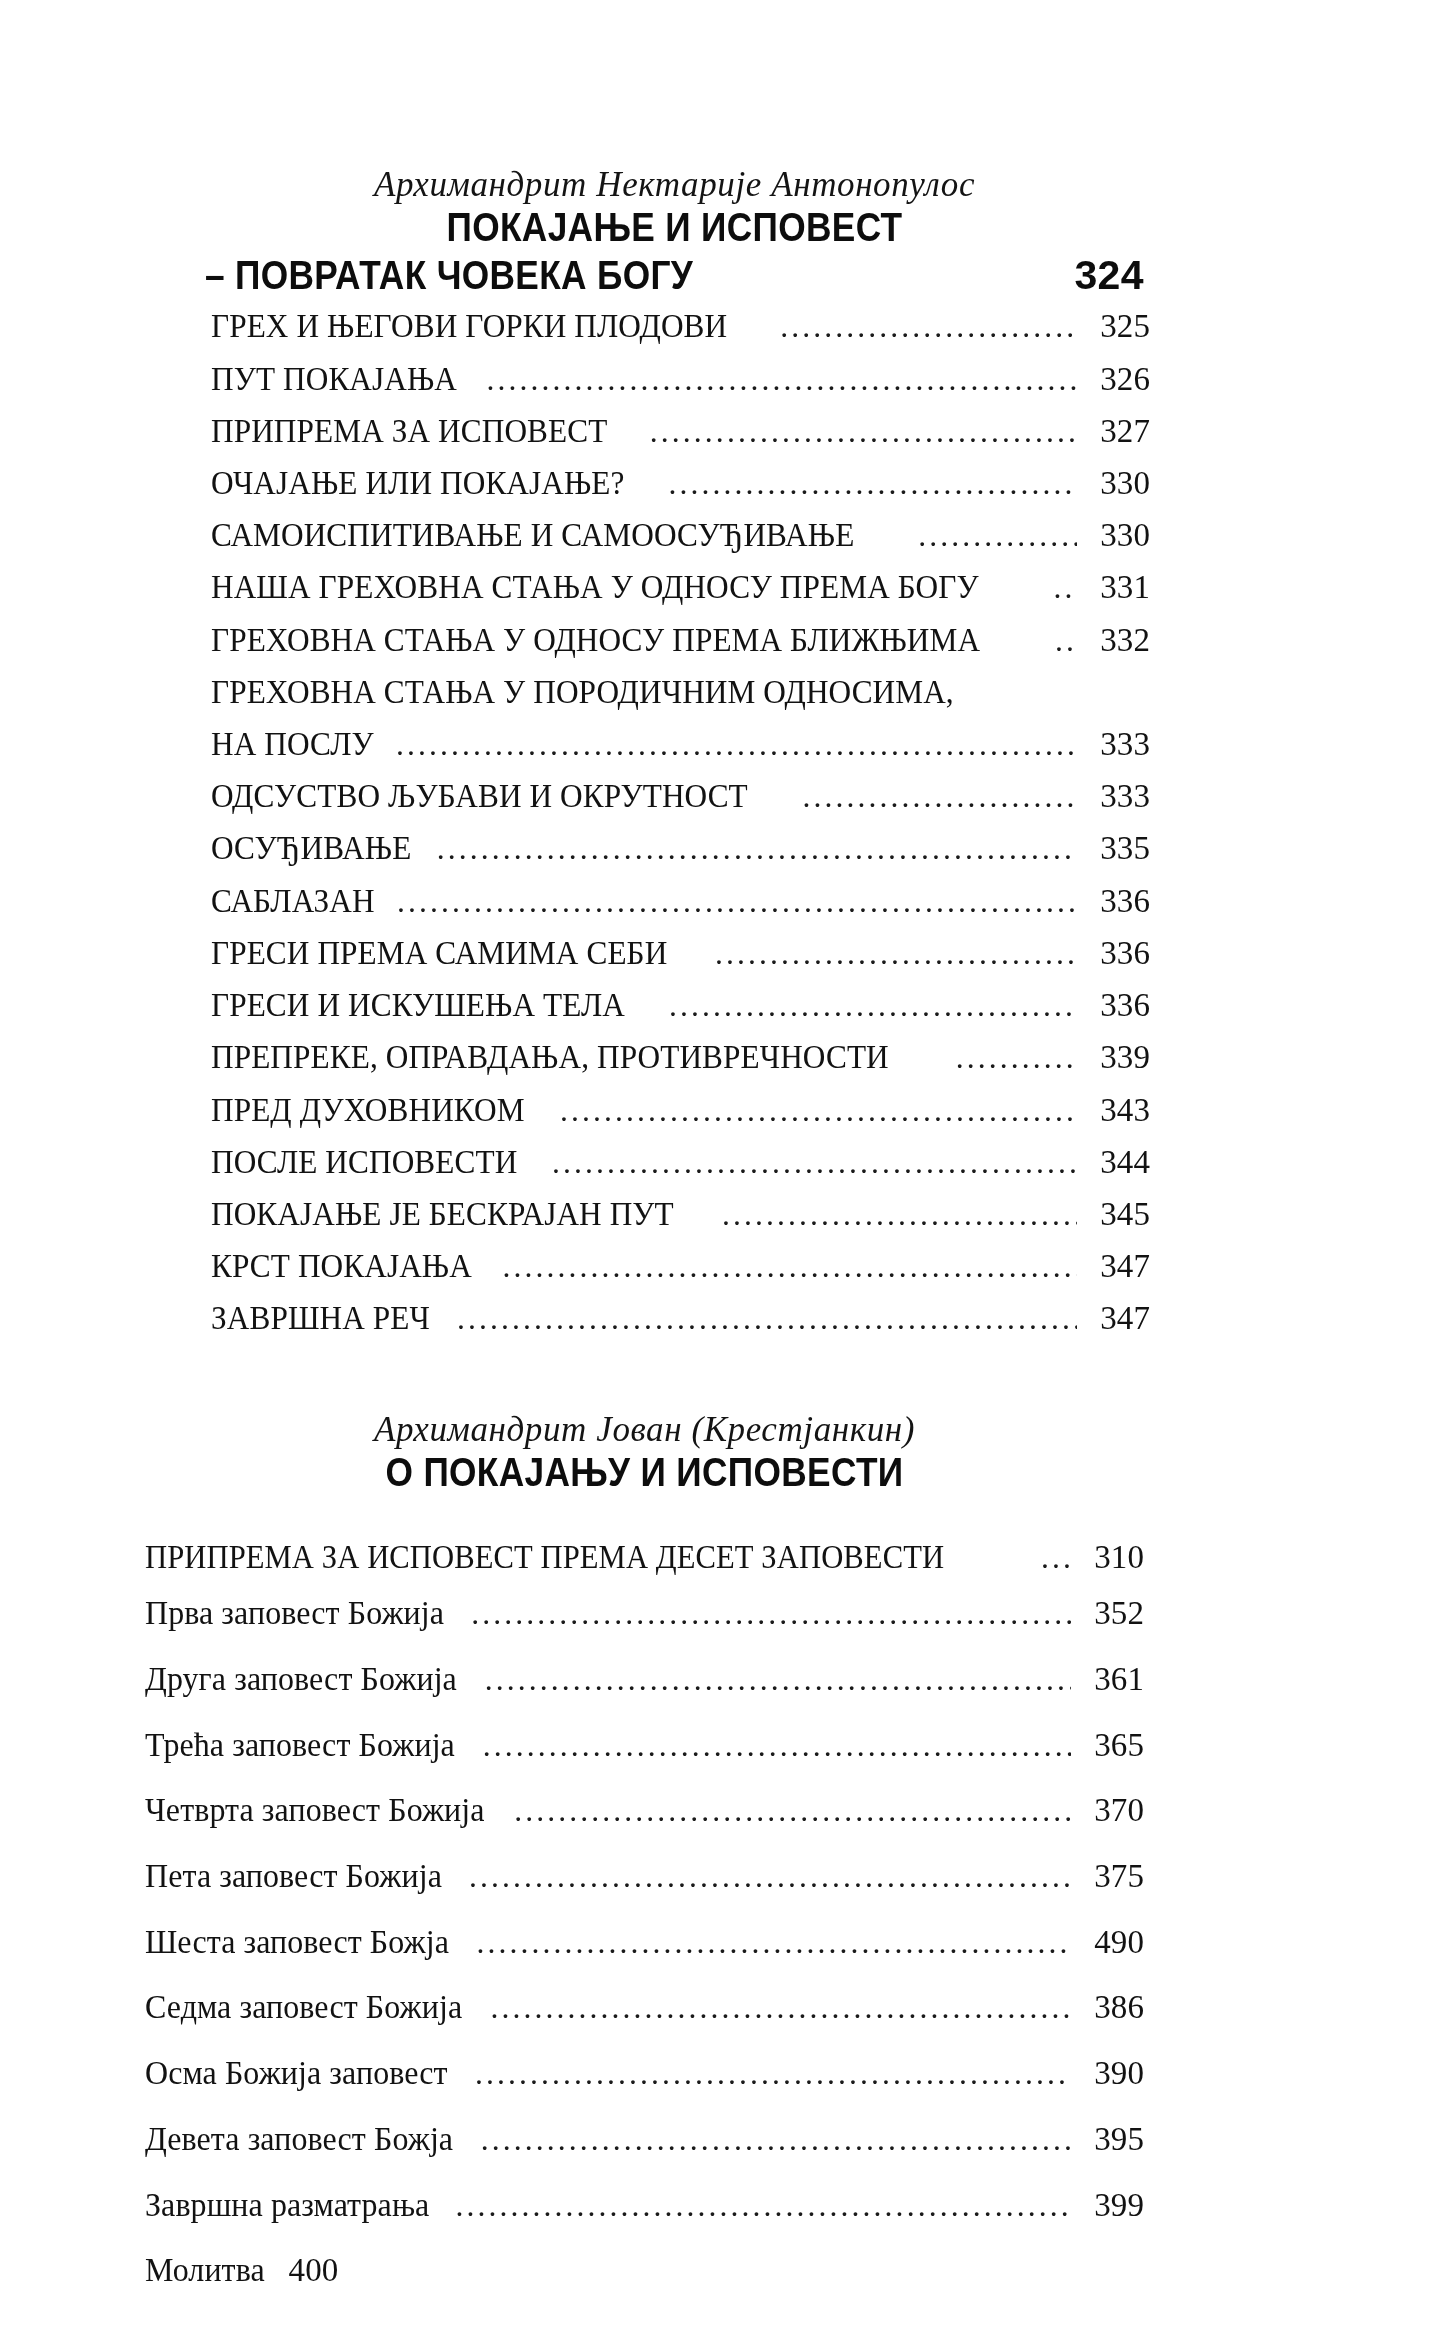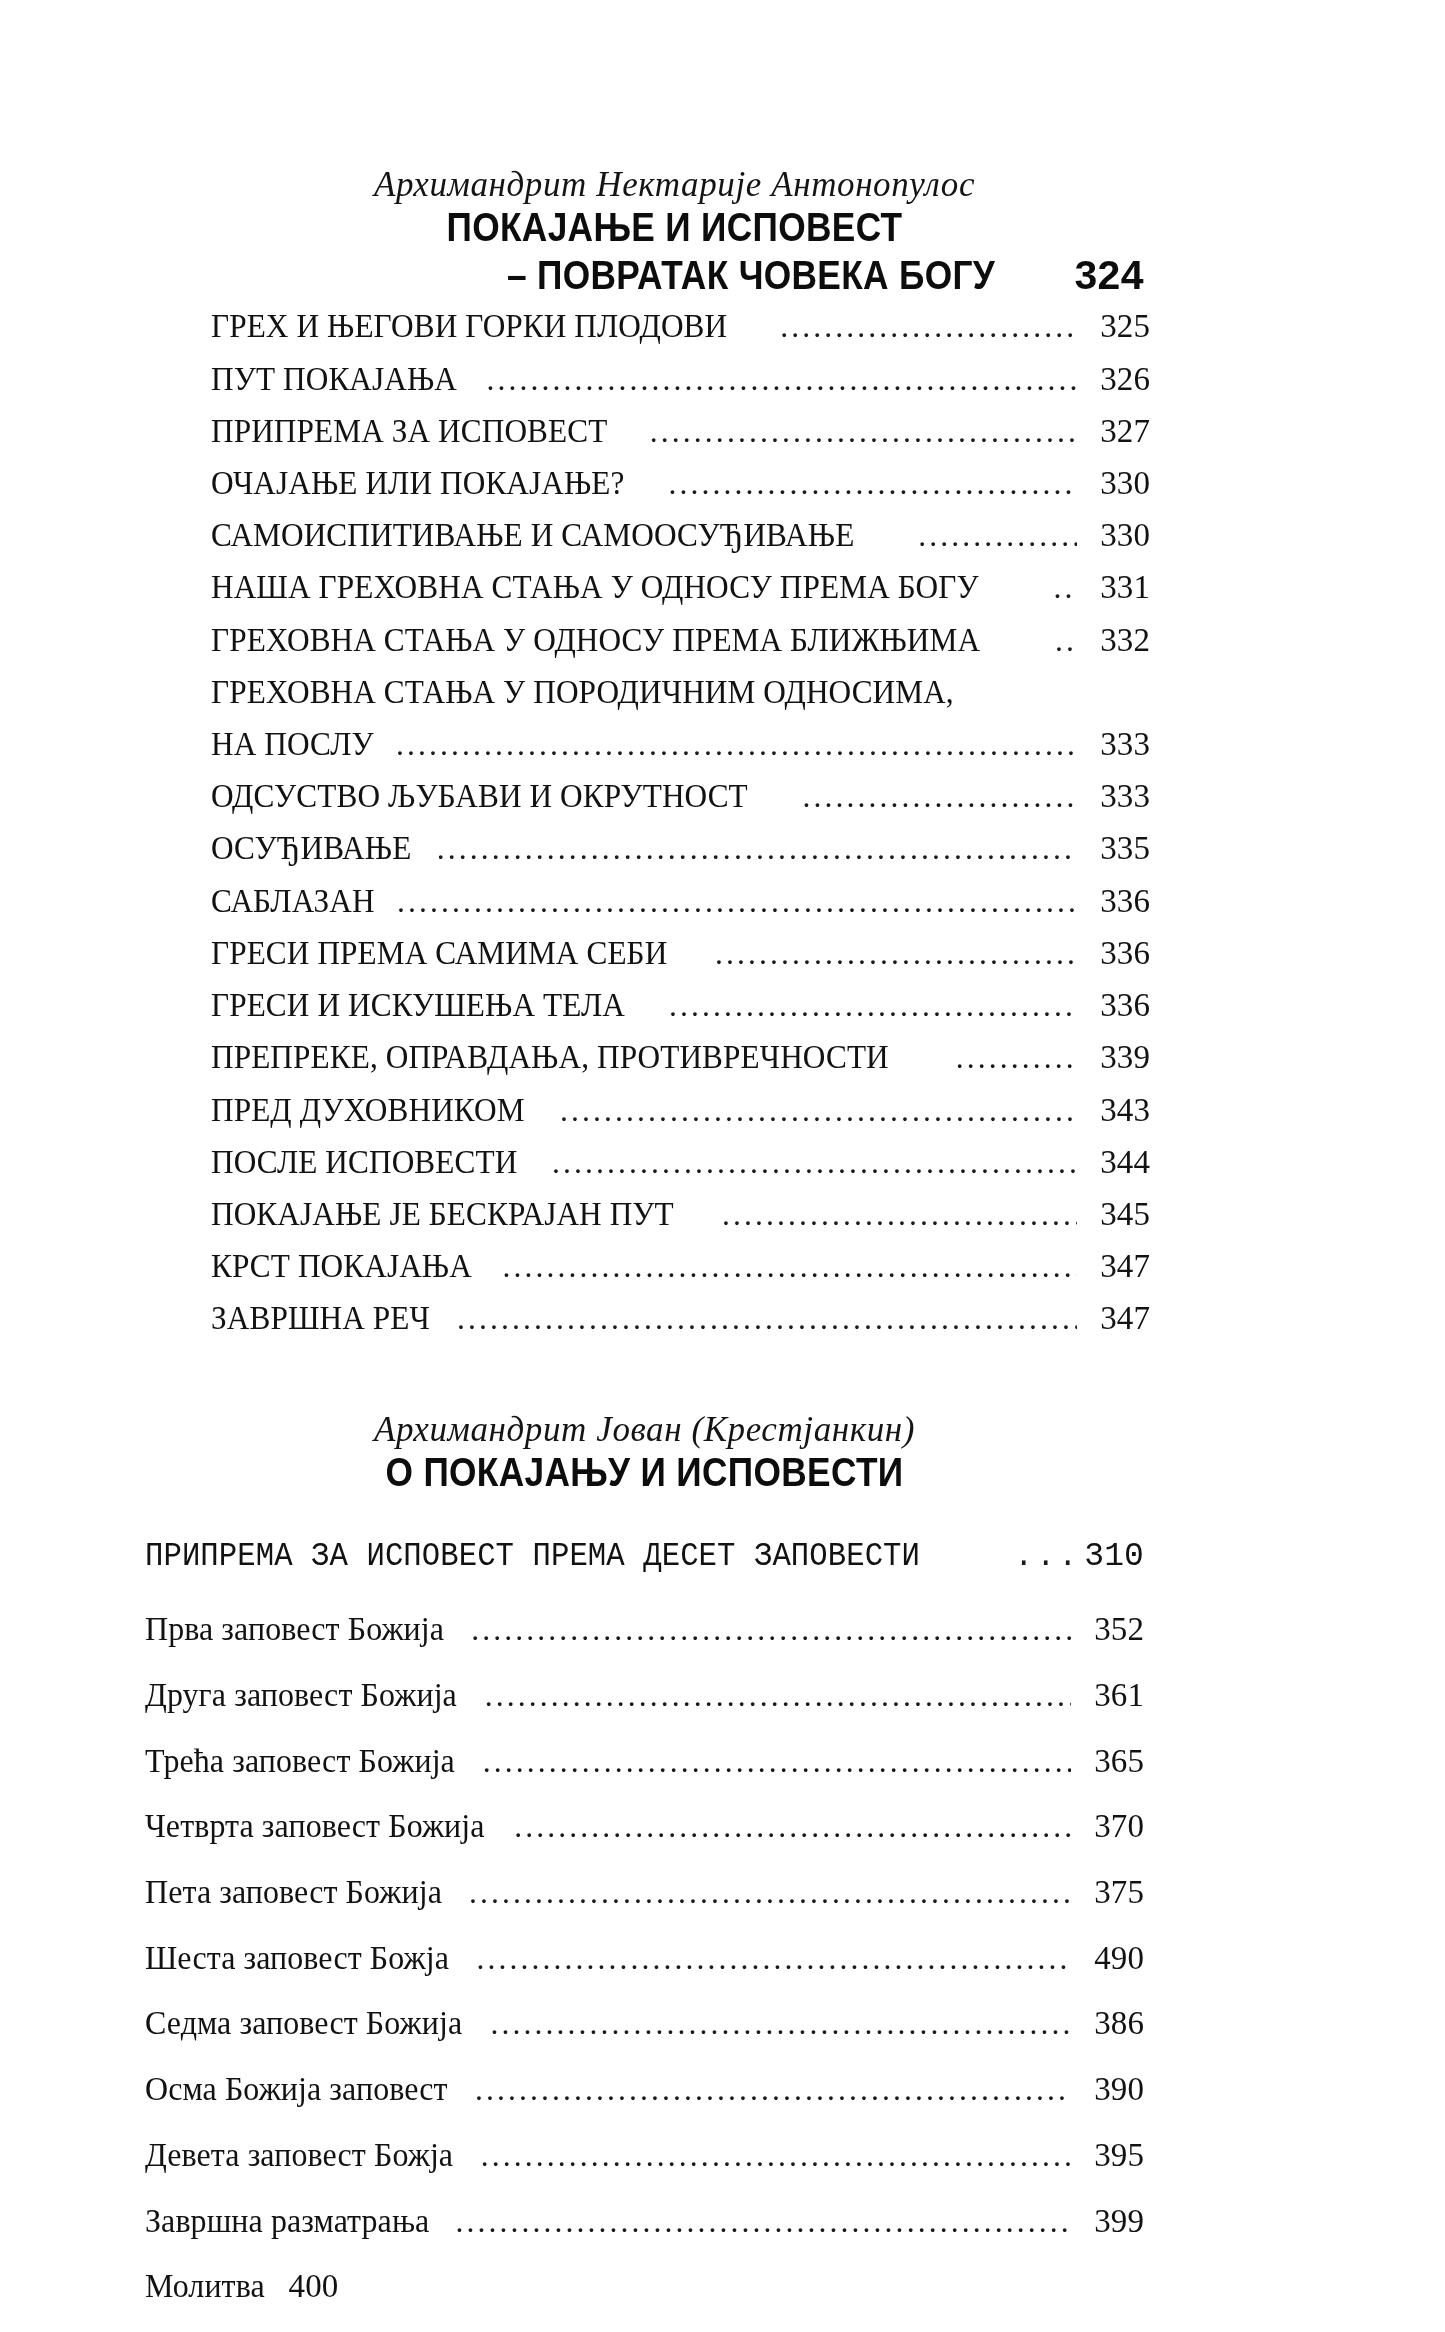--- a/index.html
+++ b/index.html
@@ -65,21 +65,21 @@
     transform: scaleX(0.86);
     transform-origin: center center;
     white-space: nowrap;
   }
 
   
   .sec-head--leader .title-line.with-leader {
     transform: none;
     display: flex;
     align-items: baseline;
-    justify-content: flex-end;
+    justify-content: space-between;
     white-space: nowrap;
   }
   .sec-head--leader .title-line.with-leader .txt {
     transform: scaleX(0.86);
     transform-origin: left center;
     display: inline-block;
   }
 
   
   .entry {
@@ -139,22 +139,21 @@
     font-size: 34px;
     letter-spacing: 0.1px;
     margin-bottom: 20px;
   }
   .section--two .entry .label {
     transform: scaleX(0.94);
     transform-origin: left center;
     display: inline-block;
   }
   .section--two .entry.caps {
-    margin-bottom: 26px;
-    font-family: Liberation Mono, monospace;
+    margin-bottom: 10px;
   }
   .section--two .entry.caps .label {
     transform: scaleX(0.90);
   }
   .section--two .entry .pageno {
     font-size: 33px;
   }
 
   .spacer-lg { height: 34px; }
 </style>

